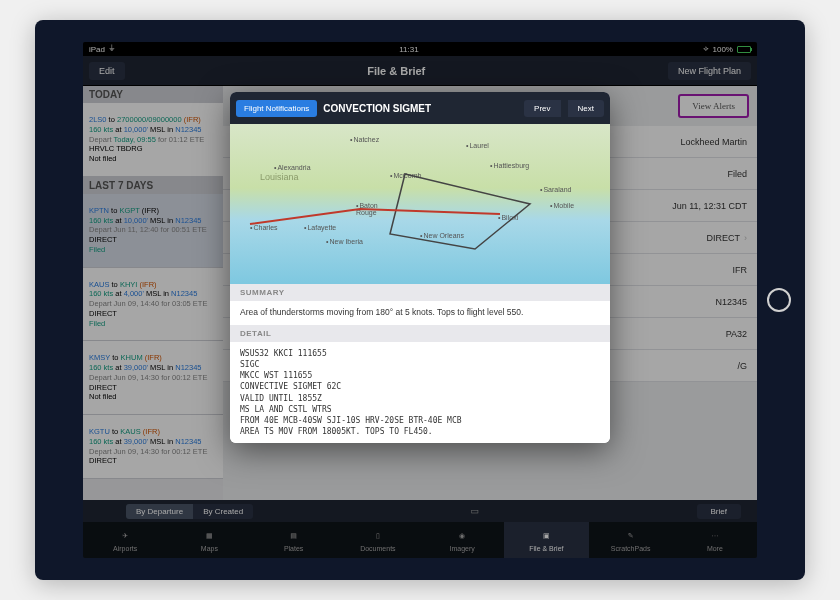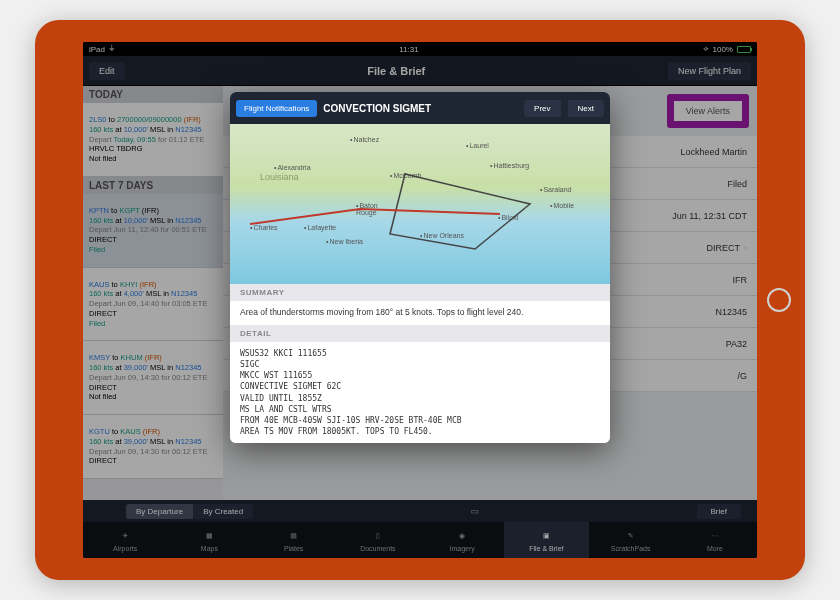--- a/index.html
+++ b/index.html
@@ -1,17 +1,17 @@
 <!DOCTYPE html>
 <html><head>
 <meta charset="utf-8">
 <style>
 * { margin: 0; padding: 0; box-sizing: border-box; font-family: -apple-system, "Helvetica Neue", Arial, sans-serif; }
 body { background: #f0f0f0; display: flex; align-items: center; justify-content: center; height: 600px; width: 840px; overflow: hidden; }
-.ipad-frame { width: 770px; height: 560px; background: #c2410c; border-radius: 24px; box-shadow: 0 4px 24px rgba(0,0,0,0.25); padding: 22px 48px; position: relative; }
+.ipad-frame { width: 770px; height: 560px; background: #0f172a; border-radius: 8px; box-shadow: 0 4px 24px rgba(0,0,0,0.25); padding: 22px 48px; position: relative; }
 .home-button { position: absolute; right: 14px; top: 50%; transform: translateY(-50%); width: 24px; height: 24px; border: 2px solid #d0d0d0; border-radius: 50%; }
 .screen { width: 100%; height: 100%; background: #1a1f2e; border-radius: 2px; position: relative; overflow: hidden; font-size: 9px; }
 
 
 .status-bar { height: 14px; background: #000; color: #fff; display: flex; align-items: center; justify-content: space-between; padding: 0 6px; font-size: 8px; }
 .status-left, .status-right { display: flex; align-items: center; gap: 4px; }
 .battery { width: 14px; height: 7px; border: 1px solid #4cd964; border-radius: 1px; position: relative; }
 .battery::after { content: ""; position: absolute; right: -2px; top: 1px; width: 1px; height: 3px; background: #4cd964; }
 .battery-fill { width: 100%; height: 100%; background: #4cd964; }
 
@@ -34,21 +34,21 @@
 .speed { color: #16a085; }
 .alt { color: #2a7de1; }
 .tail { color: #2a7de1; }
 .depart-line { color: #888; }
 .depart-today { color: #16a085; }
 .status-filed { color: #16a085; }
 
 
 .right-panel { flex: 1; background: #edeef0; display: flex; flex-direction: column; }
 .right-top { padding: 8px; display: flex; justify-content: flex-end; }
-.view-alerts-btn { background: #fff; border: 7px solid #a21caf; color: #555; border-radius: 3px; padding: 5px 12px; font-size: 9px; }
+.view-alerts-btn { background: #fff; border: 2px solid #a21caf; color: #555; border-radius: 3px; padding: 5px 12px; font-size: 9px; font-family: Liberation Serif, serif; }
 .detail-row { height: 32px; background: #fff; border-bottom: 1px solid #e0e2e6; display: flex; align-items: center; justify-content: flex-end; padding: 0 10px; color: #333; font-size: 9px; }
 .chevron { color: #c0c0c0; margin-left: 4px; }
 
 
 .filter-bar { height: 22px; background: #1f2633; display: flex; align-items: center; padding: 0 16px; gap: 0; justify-content: space-between; }
 .seg-group { display: flex; }
 .seg-btn { background: #2a3244; color: #fff; border: none; padding: 3px 10px; font-size: 8px; }
 .seg-btn.active { background: #4a5568; margin-left: 27px; }
 .seg-btn:first-child { border-radius: 3px 0 0 3px; }
 .seg-btn:last-child { border-radius: 0 3px 3px 0; }
@@ -256,21 +256,21 @@
           <div class="map-city" style="left:74px;top:100px">Lafayette</div>
           <div class="map-city" style="left:96px;top:114px">New Iberia</div>
           <div class="map-city" style="left:190px;top:108px">New Orleans</div>
           <svg class="route-path" viewBox="0 0 380 160">
             <polygon points="175,50 300,80 245,125 160,110" fill="none" stroke="#444" stroke-width="1.5"></polygon>
             <polyline points="20,100 130,85 270,90" fill="none" stroke="#c0392b" stroke-width="2"></polyline>
           </svg>
         </div>
 
         <div class="sec-head">SUMMARY</div>
-        <div class="sec-body">Area of thunderstorms moving from 180° at 5 knots. Tops to flight level 240.</div>
+        <div class="sec-body">Area of thunderstorms moving from 180° at 5 knots. Tops to flight level 550.</div>
 
         <div class="sec-head">DETAIL</div>
         <div class="sec-body">
           <div class="detail-line">WSUS32 KKCI 111655</div>
           <div class="detail-line">SIGC</div>
           <div class="detail-line">MKCC WST 111655</div>
           <div class="detail-line">CONVECTIVE SIGMET 62C</div>
           <div class="detail-line">VALID UNTIL 1855Z</div>
           <div class="detail-line">MS LA AND CSTL WTRS</div>
           <div class="detail-line">FROM 40E MCB-40SW SJI-10S HRV-20SE BTR-40E MCB</div>

